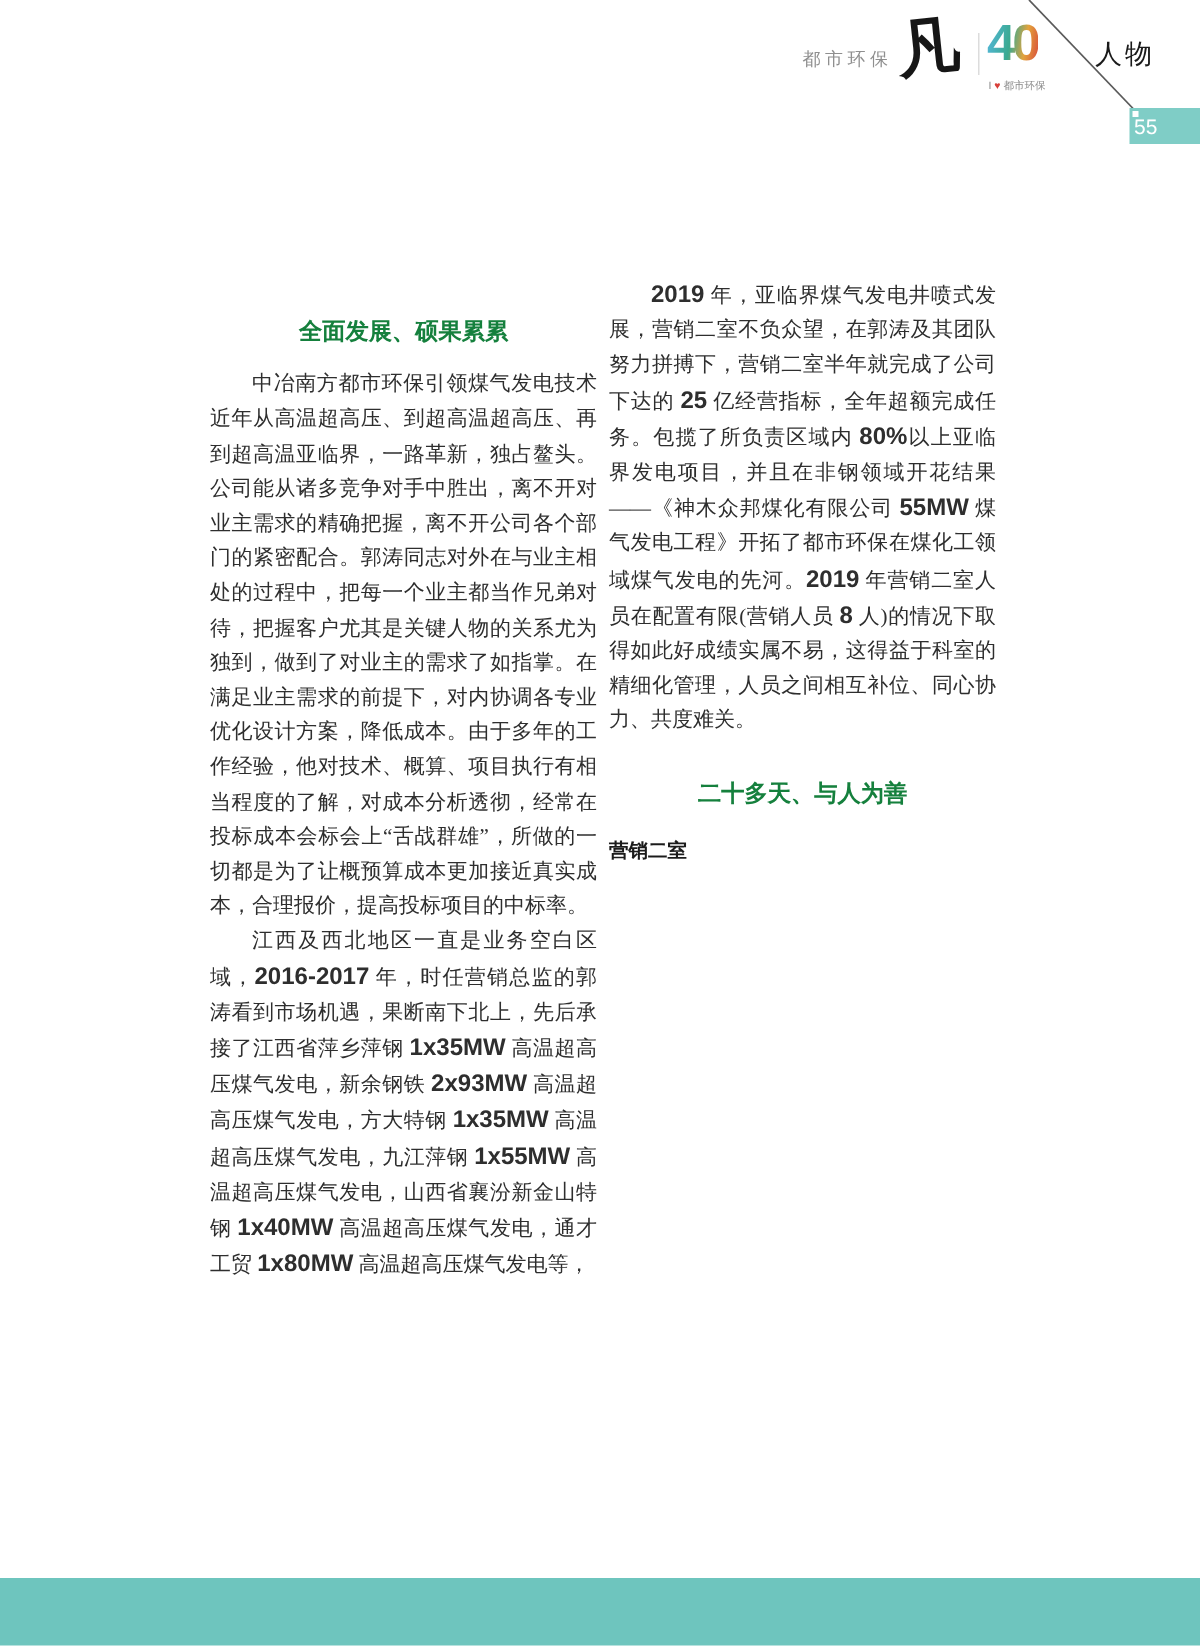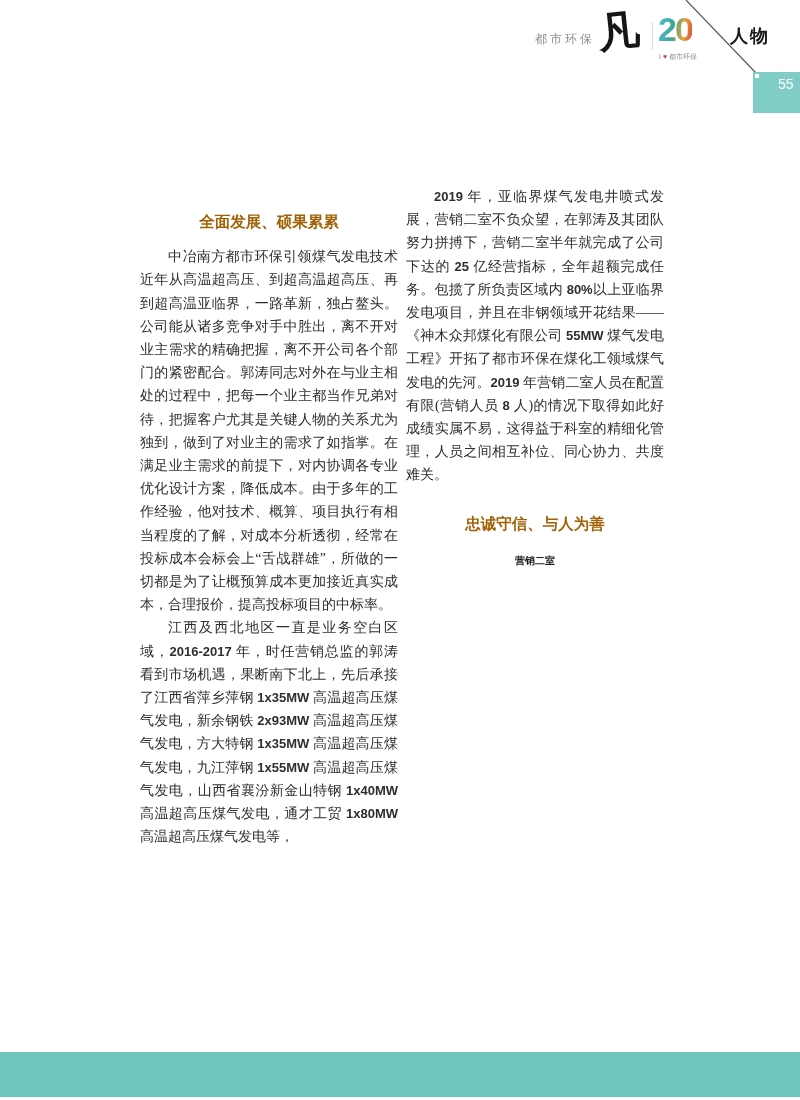--- a/index.html
+++ b/index.html
@@ -24,76 +24,76 @@
     font-family:"Liberation Sans",sans-serif;letter-spacing:-2px;
     background:linear-gradient(100deg,#56b9e2 0%,#3aa98f 45%,#e3a33c 72%,#d8483c 100%);
     -webkit-background-clip:text;background-clip:text;color:transparent;
   }
   .tagline{
     position:absolute;left:659px;top:52px;font-size:7px;color:#8a8a8a;
     font-family:"Liberation Sans",sans-serif;white-space:nowrap;
   }
   .tagline .red{color:#d8403a;}
   .section-label{
-    position:absolute;left:730px;top:24px;font-size:18px;font-weight:700;color:#1a1a1a;
+    position:absolute;left:730px;top:24px;font-size:18px;font-weight:400;color:#1a1a1a;
     font-family:"Liberation Sans",sans-serif;letter-spacing:2px;
   }
   svg.diag{position:absolute;left:680px;top:0;}
   .pagenum{
-    position:absolute;left:753px;top:72px;width:47px;height:41px;box-sizing:border-box;
+    position:absolute;left:753px;top:72px;width:47px;height:24px;box-sizing:border-box;
     color:#ffffff;font-family:"Liberation Sans",sans-serif;font-size:14px;line-height:25px;
-    padding-left:25px;
+    padding-left:3px;
   }
   .pagenum::before{content:"";position:absolute;left:2px;top:2px;width:4px;height:4px;background:#fff;}
 
   
   .col{
     position:absolute;top:185px;width:258px;font-size:14px;line-height:23.2px;color:#2e2e2e;
     text-align:justify;
   }
   .col-left{left:140px;}
   .col-right{left:406px;}
   .col p{margin:0;}
   .col p.indent{text-indent:2em;}
   .heading{
     font-family:"Liberation Sans",sans-serif;font-weight:700;font-size:15.5px;
-    text-align:center;color:#a16207;margin:25px 0 12px 0;text-indent:0;
+    text-align:center;color:#15803d;margin:25px 0 12px 0;text-indent:0;
   }
-  .num{font-family:"Liberation Sans",sans-serif;font-weight:700;font-size:13px;}
+  .num{font-family:"Liberation Sans",sans-serif;font-weight:700;font-size:16px;}
   .byline{
-    font-family:"Liberation Sans",sans-serif;font-weight:700;font-size:10px;
-    text-align:center;margin-top:14px;color:#1b1b1b;
+    font-family:"Liberation Sans",sans-serif;font-weight:700;font-size:13px;
+    text-align:left;margin-top:14px;color:#1b1b1b;
   }
 
   
   .footer-band{position:absolute;left:0;top:1052px;width:800px;height:45px;}
 </style>
 </head>
 <body>
 
 <div class="page">
 
   <span class="brand">都市环保</span>
   <span class="calligraphy">凡</span>
   <span class="hdr-divider"></span>
-  <span class="logo20">20</span>
+  <span class="logo20">40</span>
   <span class="tagline"><span>I </span><span class="red">♥</span><span> 都市环保</span></span>
   <span class="section-label">人物</span>
   <svg class="diag" width="80" height="75">
     <line x1="6" y1="0" x2="76" y2="73" stroke="#5a5a5a" stroke-width="1.2"></line>
   </svg>
   <div class="pagenum" style="background-color: rgb(127, 205, 198);">55</div>
 
   <main class="col col-left">
     <h2 class="heading">全面发展、硕果累累</h2>
     <p class="indent">中冶南方都市环保引领煤气发电技术近年从高温超高压、到超高温超高压、再到超高温亚临界，一路革新，独占鳌头。公司能从诸多竞争对手中胜出，离不开对业主需求的精确把握，离不开公司各个部门的紧密配合。郭涛同志对外在与业主相处的过程中，把每一个业主都当作兄弟对待，把握客户尤其是关键人物的关系尤为独到，做到了对业主的需求了如指掌。在满足业主需求的前提下，对内协调各专业优化设计方案，降低成本。由于多年的工作经验，他对技术、概算、项目执行有相当程度的了解，对成本分析透彻，经常在投标成本会标会上“舌战群雄”，所做的一切都是为了让概预算成本更加接近真实成本，合理报价，提高投标项目的中标率。</p>
     <p class="indent"><span>江西及西北地区一直是业务空白区域，</span><span class="num">2016-2017</span><span> 年，时任营销总监的郭涛看到市场机遇，果断南下北上，先后承接了江西省萍乡萍钢 </span><span class="num">1x35MW</span><span> 高温超高压煤气发电，新余钢铁 </span><span class="num">2x93MW</span><span> 高温超高压煤气发电，方大特钢 </span><span class="num">1x35MW</span><span> 高温超高压煤气发电，九江萍钢 </span><span class="num">1x55MW</span><span> 高温超高压煤气发电，山西省襄汾新金山特钢 </span><span class="num">1x40MW</span><span> 高温超高压煤气发电，通才工贸 </span><span class="num">1x80MW</span><span> 高温超高压煤气发电等，</span></p>
   </main>
 
   <main class="col col-right">
     <p class="indent"><span class="num">2019</span><span> 年，亚临界煤气发电井喷式发展，营销二室不负众望，在郭涛及其团队努力拼搏下，营销二室半年就完成了公司下达的 </span><span class="num">25</span><span> 亿经营指标，全年超额完成任务。包揽了所负责区域内 </span><span class="num">80%</span><span>以上亚临界发电项目，并且在非钢领域开花结果——《神木众邦煤化有限公司 </span><span class="num">55MW</span><span> 煤气发电工程》开拓了都市环保在煤化工领域煤气发电的先河。</span><span class="num">2019</span><span> 年营销二室人员在配置有限(营销人员 </span><span class="num">8</span><span> 人)的情况下取得如此好成绩实属不易，这得益于科室的精细化管理，人员之间相互补位、同心协力、共度难关。</span></p>
-    <h2 class="heading">忠诚守信、与人为善</h2>
+    <h2 class="heading">二十多天、与人为善</h2>
     <div class="byline">营销二室</div>
   </main>
 
   <div class="footer-band" style="background-color: rgb(110, 197, 190);"></div>
 
 </div>
 
 </body></html>

